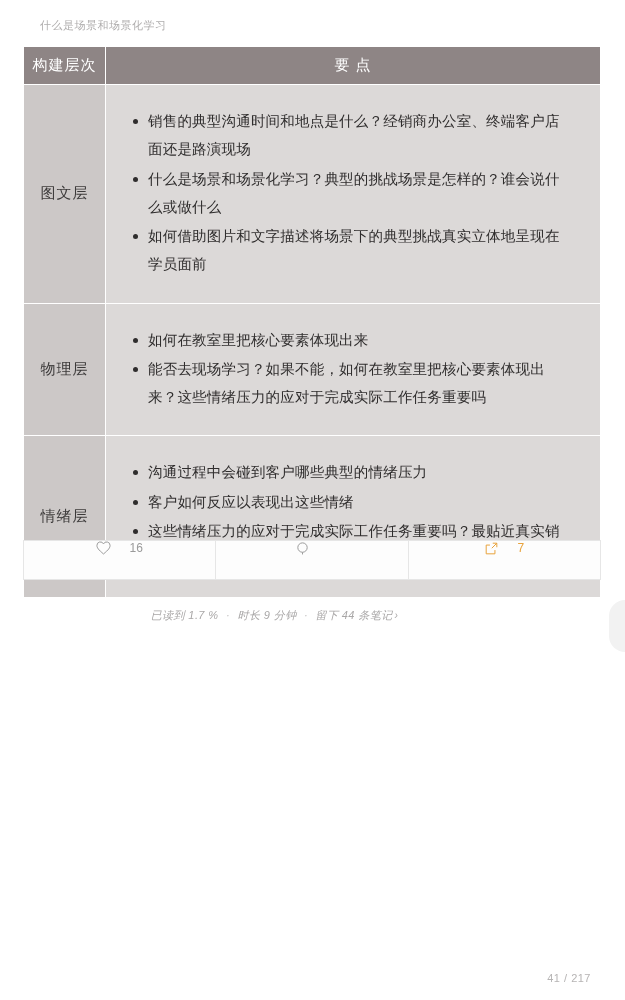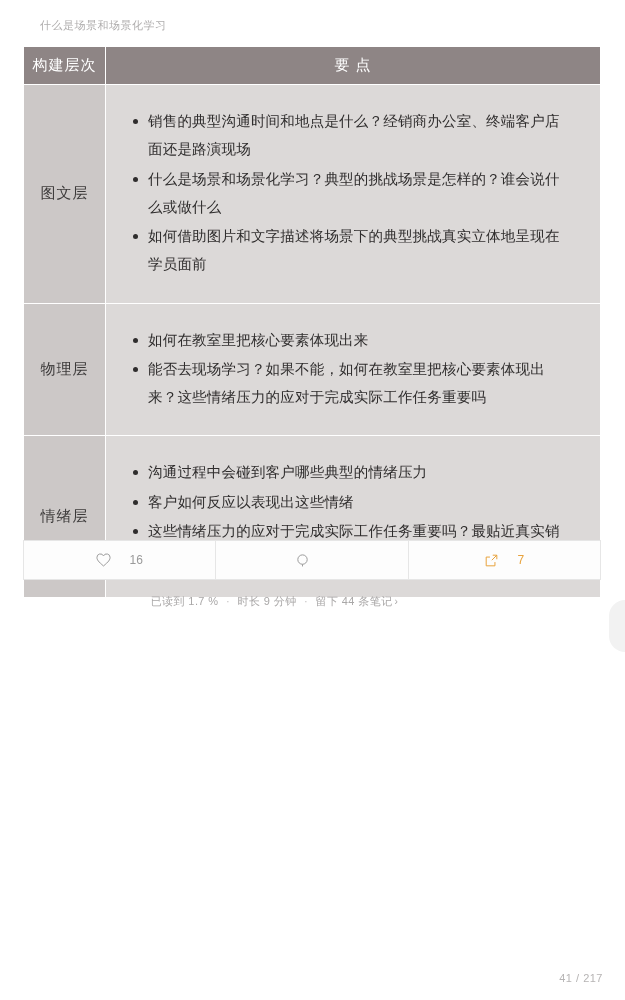--- a/index.html
+++ b/index.html
@@ -92,61 +92,62 @@
     left: 23px;
     width: 578px;
     display: flex;
   }
   .action-btn {
     flex: 1 1 0;
     height: 40px;
     border: 1px solid #e6e6e6;
     background: #fdfdfd;
     display: flex;
-    align-items: center;
+    align-items: flex-start;
     justify-content: center;
     gap: 18px;
     box-sizing: border-box;
     font-size: 12px;
     color: #9b9b9b;
   }
   .action-btn + .action-btn { border-left: none; }
   .action-btn .count { font-size: 12px; color: #9a9a9a; }
   .action-btn.share { color: #e8a33d; }
   .action-btn.share .count { color: #e8a33d; }
 
   .progress-line {
     position: absolute;
-    top: 594px;
+    top: 608px;
     left: 0;
     width: 549px;
     text-align: center;
     font-size: 11px;
     color: #a9a7a7;
     letter-spacing: 0.4px;
+    font-style: italic;
   }
   .progress-line .sep { margin: 0 4px; color: #c3c1c1; }
   .progress-line .notes { color: #a9a7a7; }
   .progress-line .arrow { font-size: 10px; margin-left: 2px; }
 
   .side-tab {
     position: absolute;
     top: 600px;
     right: 0;
     width: 16px;
     height: 52px;
     background: #f2f2f2;
     border-top-left-radius: 26px;
     border-bottom-left-radius: 26px;
   }
 
   .page-number {
     position: absolute;
     bottom: 16px;
-    right: 22px;
+    right: 34px;
     font-size: 11px;
     color: #b6b4b4;
     letter-spacing: 0.5px;
   }
 
   svg { display: block; }
 </style>
 </head>
 <body>
 

